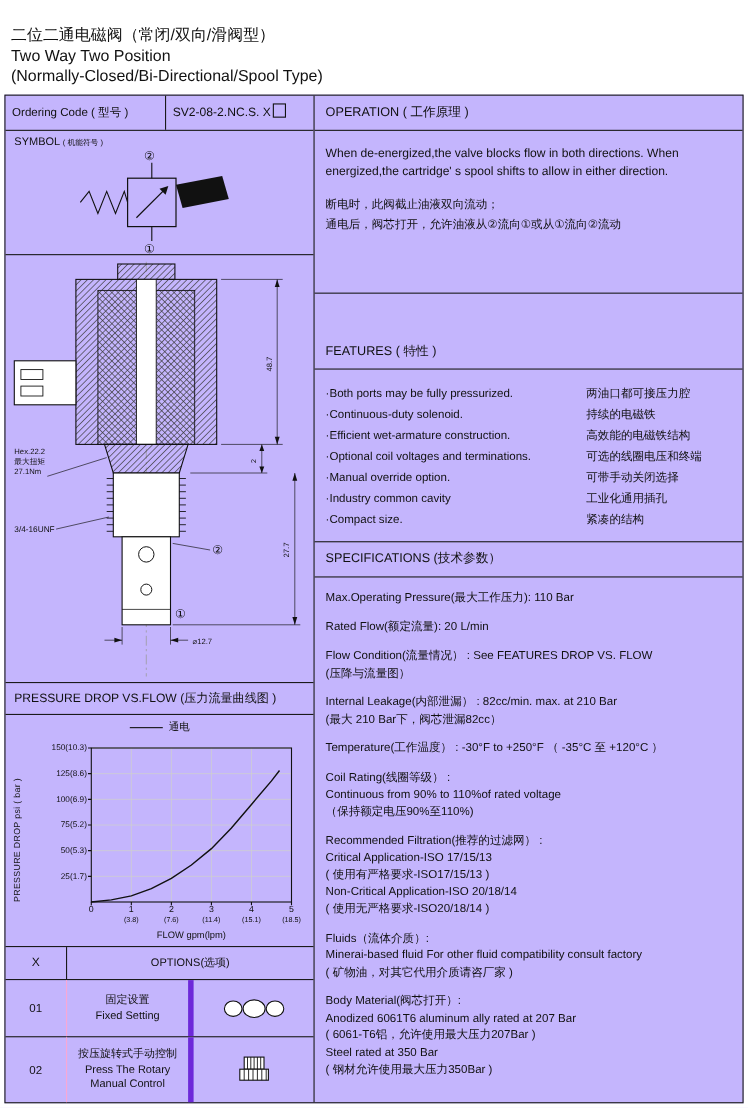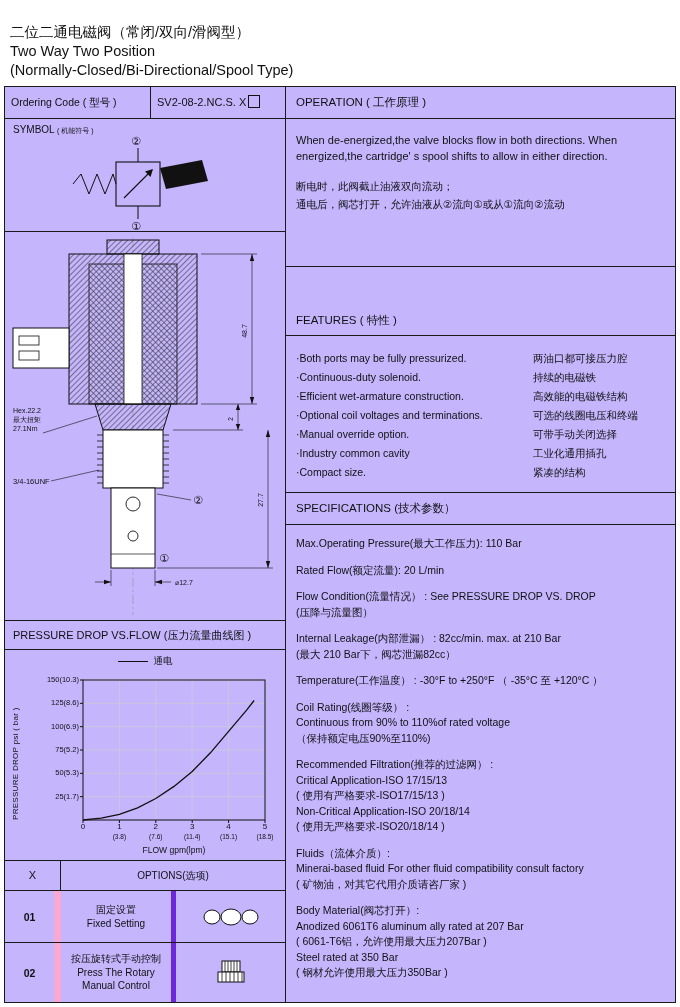--- a/index.html
+++ b/index.html
@@ -34,21 +34,21 @@
   #xtick-labels{position:absolute;left:0;top:172px;width:281px;height:26px;}
   .xtick{position:absolute;top:0;width:34px;text-align:center;font-size:8px;line-height:10px;}
   .xtick .sub{font-size:6.5px;}
   .xlab{position:absolute;left:78px;top:195px;width:182px;text-align:center;font-size:8.5px;}
   .options{height:141px;}
   .opt-header{height:30px;display:flex;border-bottom:1px solid #1a1a1a;}
   .opt-x{width:56px;border-right:1px solid #1a1a1a;text-align:center;line-height:29px;font-size:11px;}
   .opt-title{flex:1;text-align:center;line-height:29px;font-size:10px;}
   .opt-row{display:flex;border-bottom:1px solid #1a1a1a;}
   .opt-row.r2{border-bottom:none;}
-  .opt-code{width:56px;border-right:7px solid #f9a8d4;display:flex;align-items:center;justify-content:center;font-size:10.5px;font-weight:bold;}
+  .opt-code{width:56px;border-right:1px solid #f9a8d4;display:flex;align-items:center;justify-content:center;font-size:10.5px;}
   .opt-text{width:115px;border-right:5px solid #6d28d9;display:flex;flex-direction:column;align-items:center;justify-content:center;font-size:10px;line-height:13.5px;text-align:center;}
   .opt-icon{flex:1;display:flex;align-items:center;justify-content:center;}
   .r1{height:52px;}
   .r2{height:59px;}
   .rc-header{height:32px;line-height:31px;padding-left:10px;font-size:11.5px;}
   .rc-header2{height:30px;line-height:29px;padding-left:10px;font-size:11.5px;margin-top:39px;}
   .optext{height:148px;padding:13px 10px 0 10px;font-size:11px;line-height:16px;}
   .optext .op-en{margin-bottom:13px;}
   .optext .op-zh{font-size:10.5px;line-height:18px;}
   .featlist{height:157px;padding:13px 10px 0 10px;}
@@ -316,21 +316,21 @@
       <div class="rc-header bb">SPECIFICATIONS (技术参数）</div>
 
       <div class="specslist">
         <div class="spec-item">
           <div>Max.Operating Pressure(最大工作压力): 110 Bar</div>
         </div>
         <div class="spec-item">
           <div>Rated Flow(额定流量): 20 L/min</div>
         </div>
         <div class="spec-item">
-          <div>Flow Condition(流量情况） : See PRESSURE DROP VS. DROP</div>
+          <div>Flow Condition(流量情况） : See FEATURES DROP VS. FLOW</div>
           <div>(压降与流量图）</div>
         </div>
         <div class="spec-item">
           <div>Internal Leakage(内部泄漏） : 82cc/min. max. at 210 Bar</div>
           <div>(最大 210 Bar下，阀芯泄漏82cc）</div>
         </div>
         <div class="spec-item">
           <div>Temperature(工作温度） : -30°F to +250°F （ -35°C 至 +120°C ）</div>
         </div>
         <div class="spec-item">

